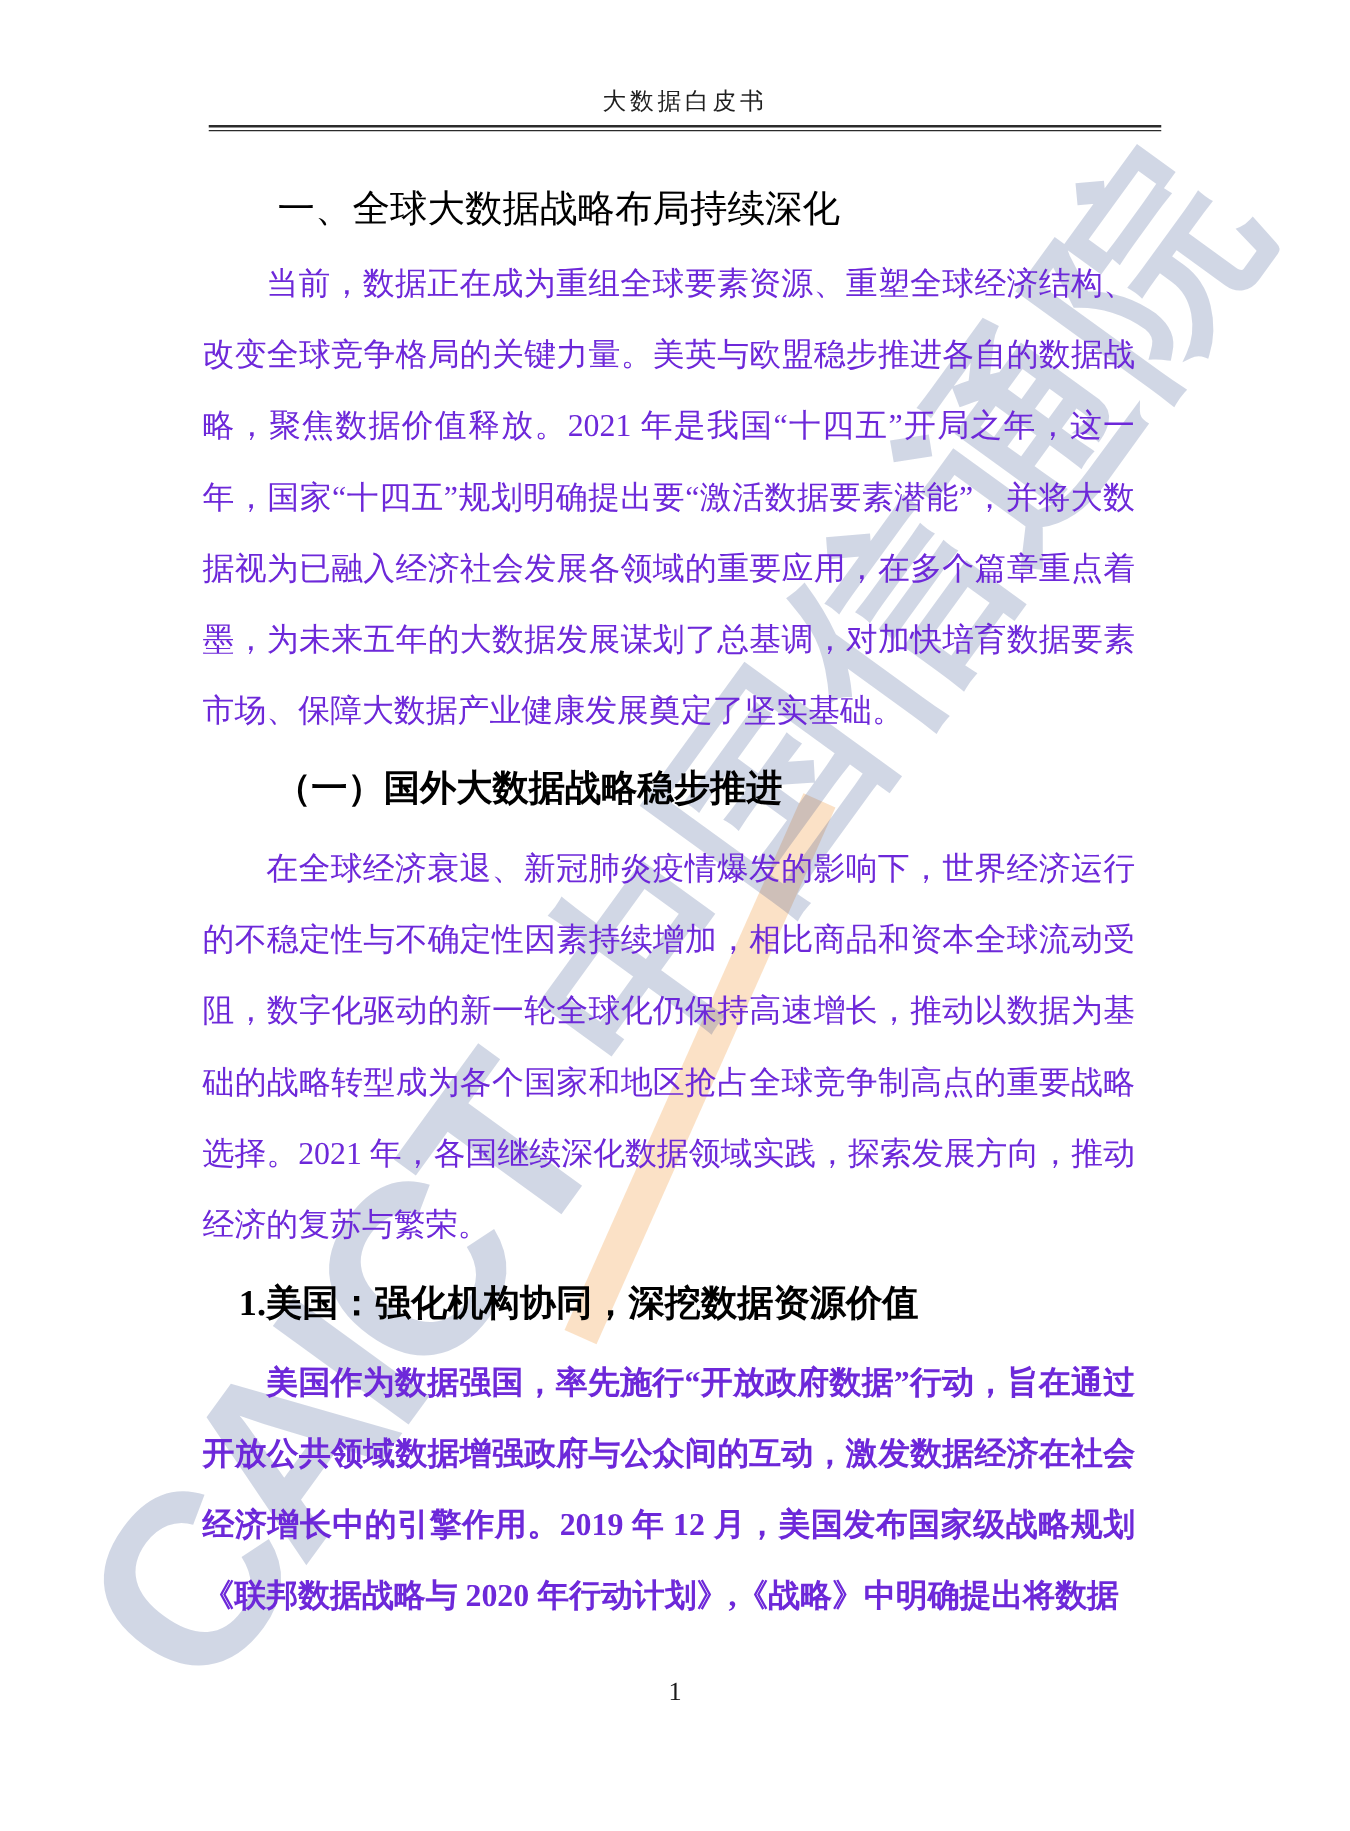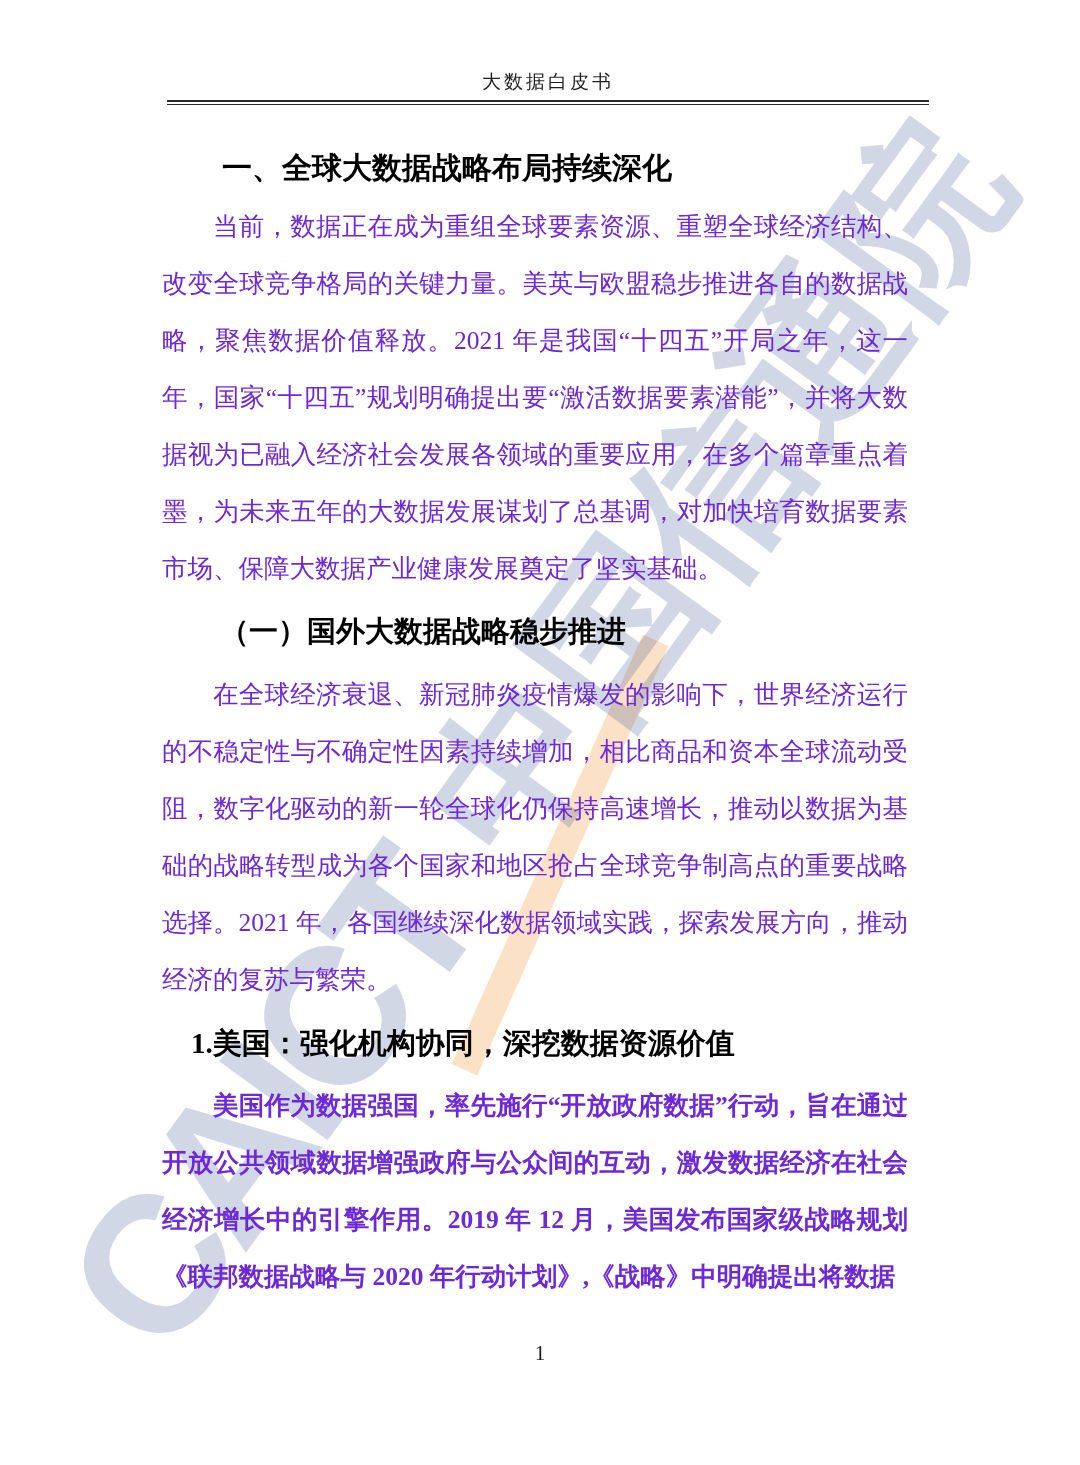--- a/index.html
+++ b/index.html
@@ -76,21 +76,21 @@
   
   .content {
     position: relative;
     z-index: 1;
     width: 746px;
     margin-left: 162px;
   }
   .section-title {
     font-family: "Liberation Sans", "DejaVu Sans", sans-serif;
     font-size: 30px;
-    font-weight: bold;
+    font-weight: normal;
     color: #000;
     line-height: 40px;
     margin: 43px 0 0;
     text-indent: 2em;
   }
   .para {
     font-size: 25.5px;
     line-height: 57px;
     text-align: justify;
     text-indent: 2em;

